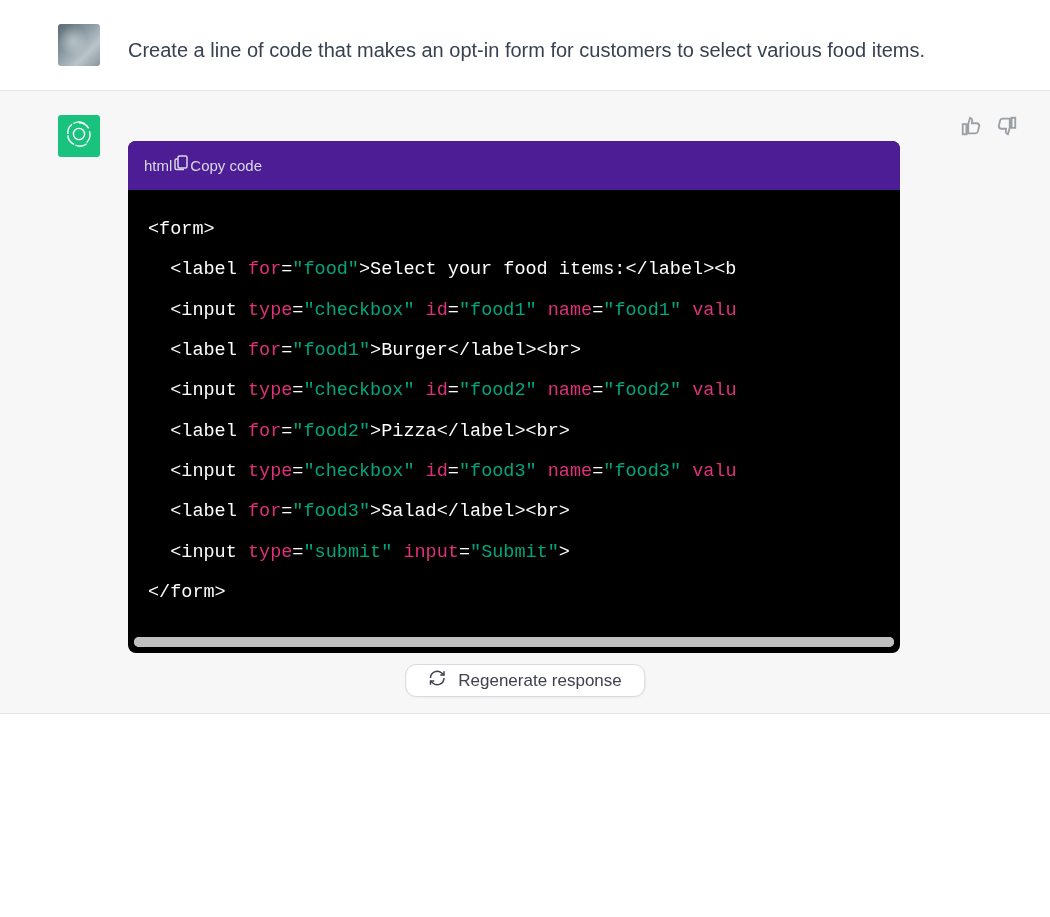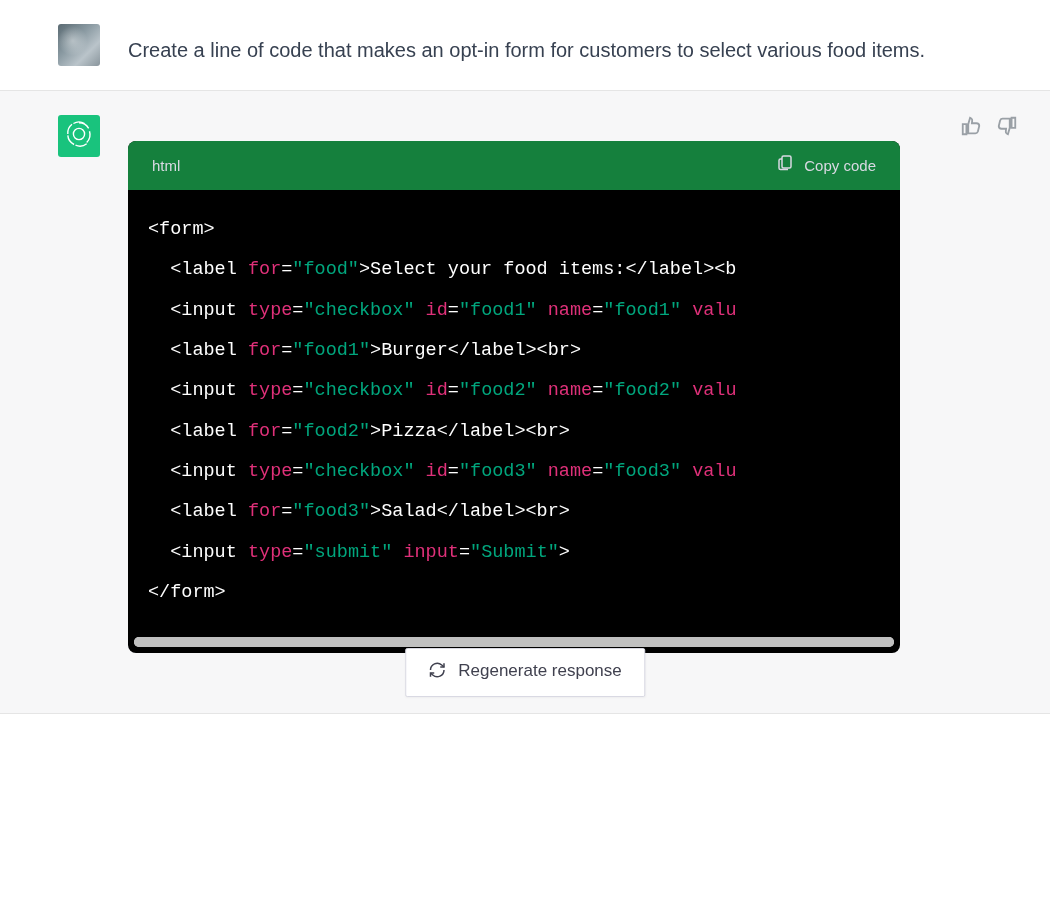--- a/index.html
+++ b/index.html
@@ -52,30 +52,29 @@
     color: #9aa0a6;
   }
   .feedback svg { width: 22px; height: 22px; cursor: pointer; }
   .code-block {
     margin-top: 26px;
     border-radius: 8px;
     overflow: hidden;
     background: #000000;
   }
   .code-header {
-    background: #15803d;
+    background: #4c1d95;
     color: #d9d9e3;
     display: flex;
-    justify-content: space-between;
     align-items: center;
-    padding: 12px 24px;
+    padding: 12px 16px;
     font-size: 15px;
   }
   .copy-btn {
-    display: flex; align-items: center; gap: 10px;
+    display: flex; align-items: center; 
     cursor: pointer;
     color: #d9d9e3;
   }
   .copy-btn svg { width: 18px; height: 18px; }
   .code-area {
     padding: 20px 20px 24px 20px;
     font-family: "SFMono-Regular", Consolas, "Liberation Mono", Menlo, monospace;
     font-size: 18.5px;
     line-height: 2.18;
     color: #ffffff;
@@ -98,25 +97,25 @@
     background: #c0c0c0;
     border-radius: 5px;
   }
   .regen-btn {
     position: absolute;
     left: 50%;
     transform: translateX(-50%);
     bottom: 16px;
     background: #ffffff;
     border: 1px solid #d9d9e3;
-    border-radius: 2px;
-    padding: 12px 22px;
+    border-radius: 11px;
+    padding: 4px 22px;
     font-size: 17px;
     color: #40414f;
-    display: flex; align-items: flex-start; gap: 12px;
+    display: flex; align-items: center; gap: 12px;
     cursor: pointer;
     box-shadow: 0 1px 2px rgba(0,0,0,.04);
   }
   .regen-btn svg { width: 18px; height: 18px; }
   .indent1 { padding-left: 2ch; display: inline-block; }
 </style>
 </head>
 <body>
 
 <div class="message-row user-row">

